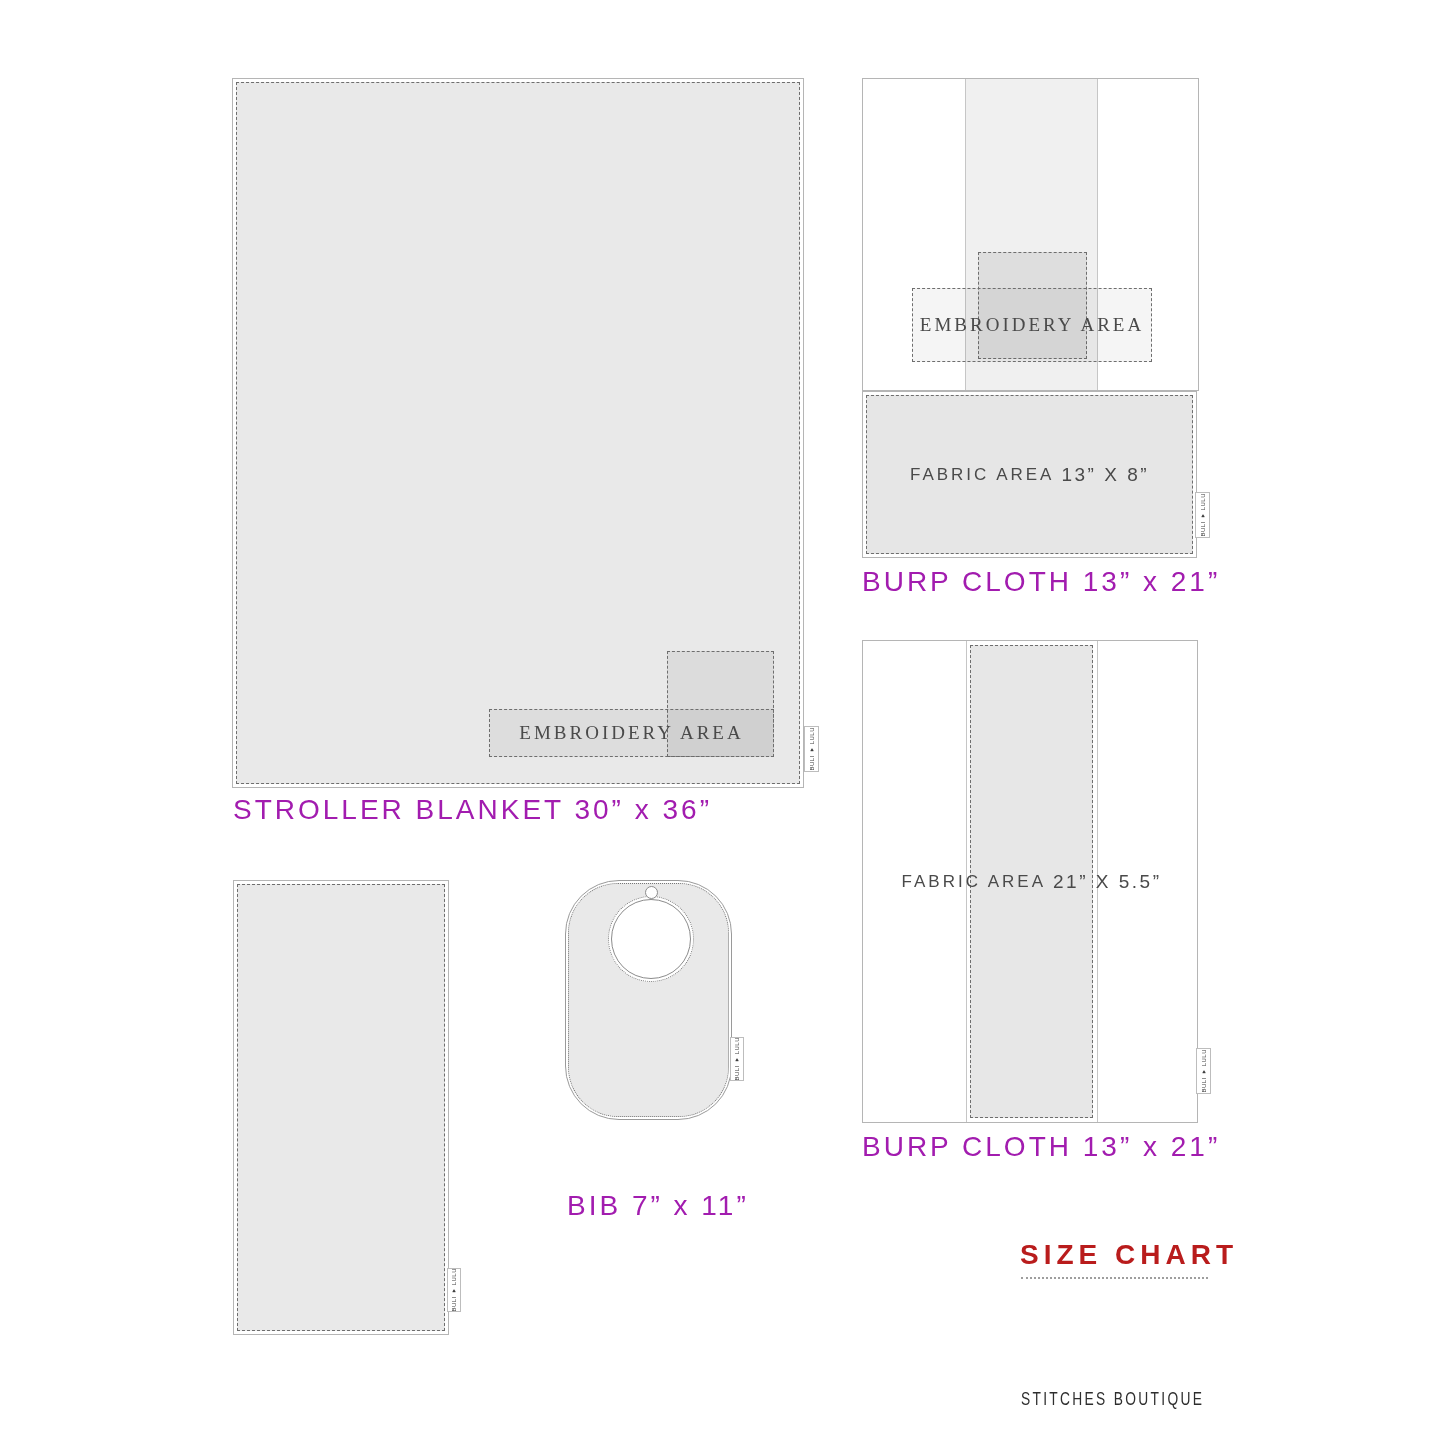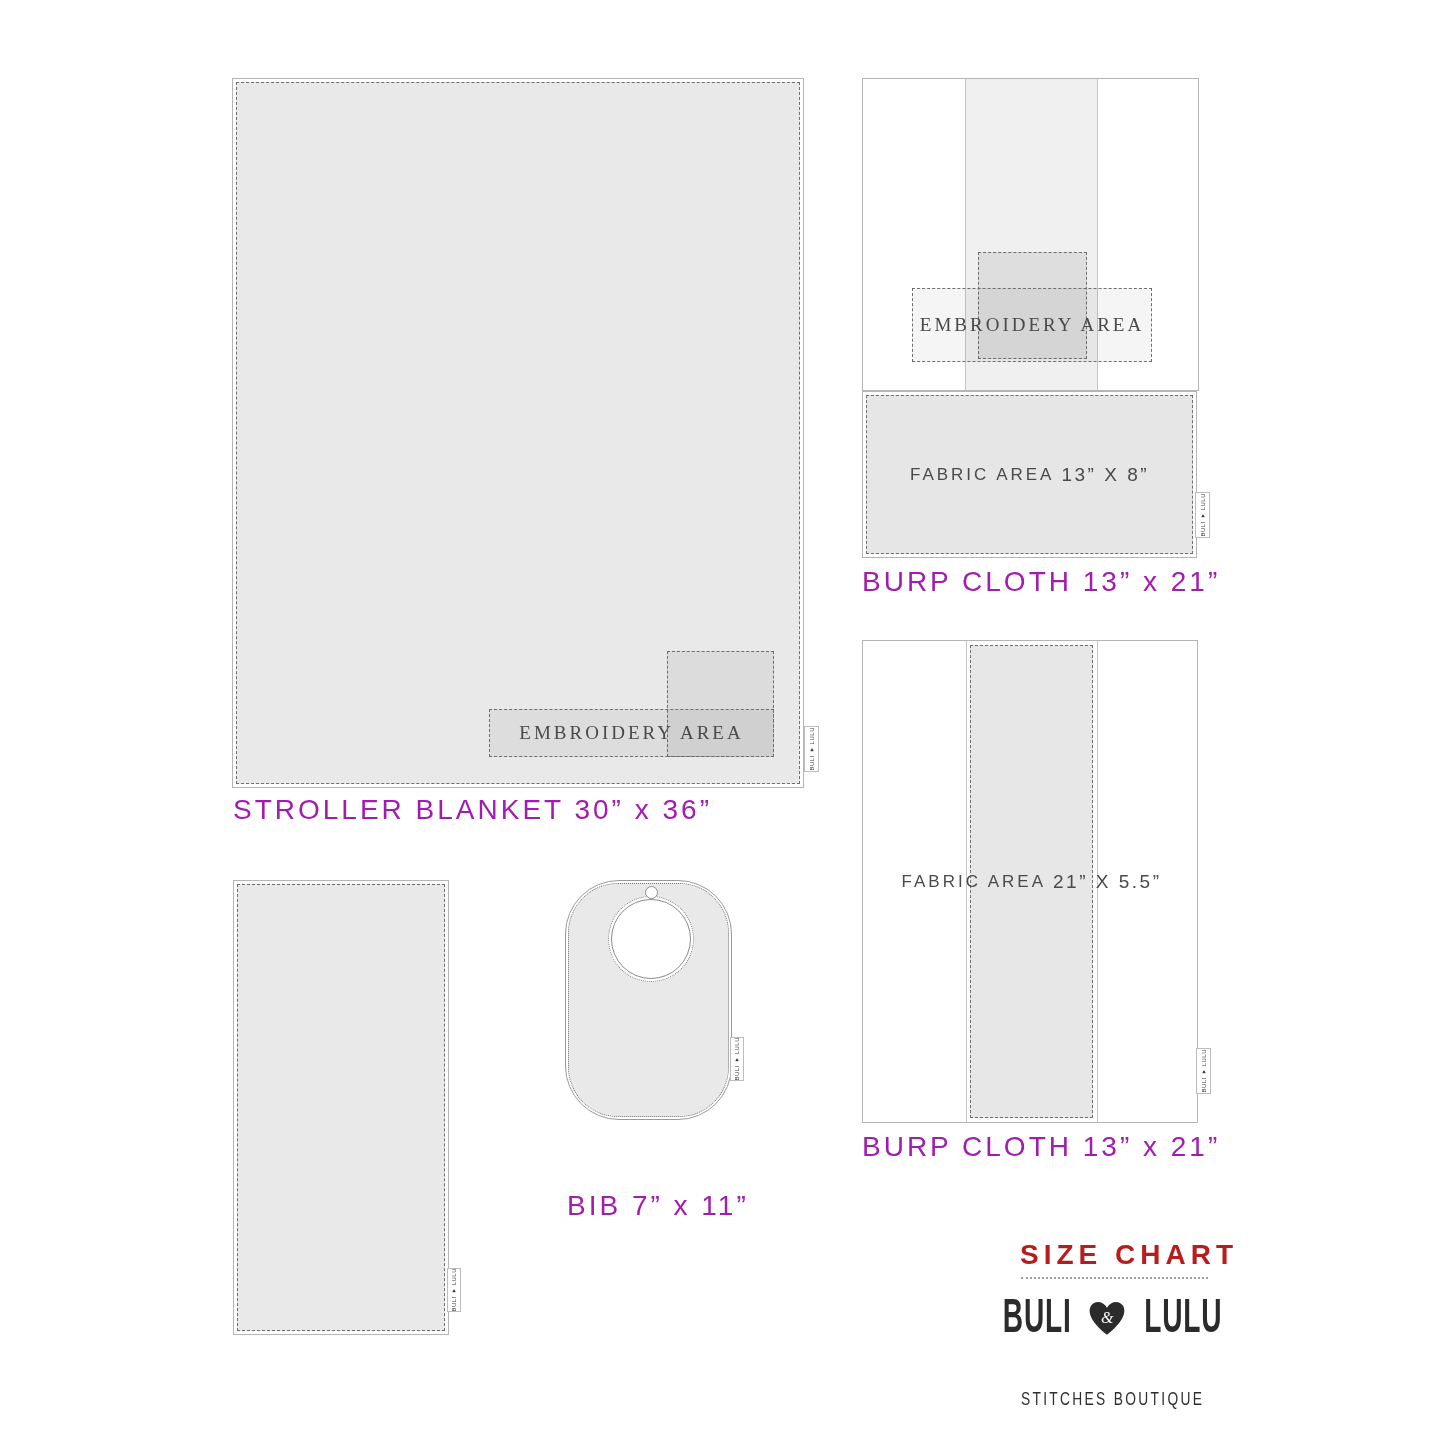--- a/index.html
+++ b/index.html
@@ -168,25 +168,17 @@
     </div>
     <div class="bib-snap"></div>
   </div>
   <div class="tag bib-tag">
     <span>BULI ♥ LULU</span>
   </div>
   <div class="fig-label bib-label">BIB 7” x 11”</div>
 
   <div class="sc-title">SIZE CHART</div>
   <div class="sc-divider"></div>
-  <div class="logo-row">
-    <span class="logo-word">BULI</span>
-    <svg class="logo-heart" viewBox="0 0 32 30">
-      <path d="M16 29 C 3 19 0 10.5 3 5.5 C 6 0.8 13 1.6 16 7 C 19 1.6 26 0.8 29 5.5 C 32 10.5 29 19 16 29 Z" fill="#2b2b2b"></path>
-      <text x="16.2" y="19.5" fill="#ffffff" font-size="13" font-style="italic" font-family="Liberation Serif, serif" text-anchor="middle">&amp;</text>
-    </svg>
-    <span class="logo-word">LULU</span>
-  </div>
   <div class="logo-sub">
     <span>STITCHES BOUTIQUE</span>
   </div>
 
 </div>
 
 </body></html>

